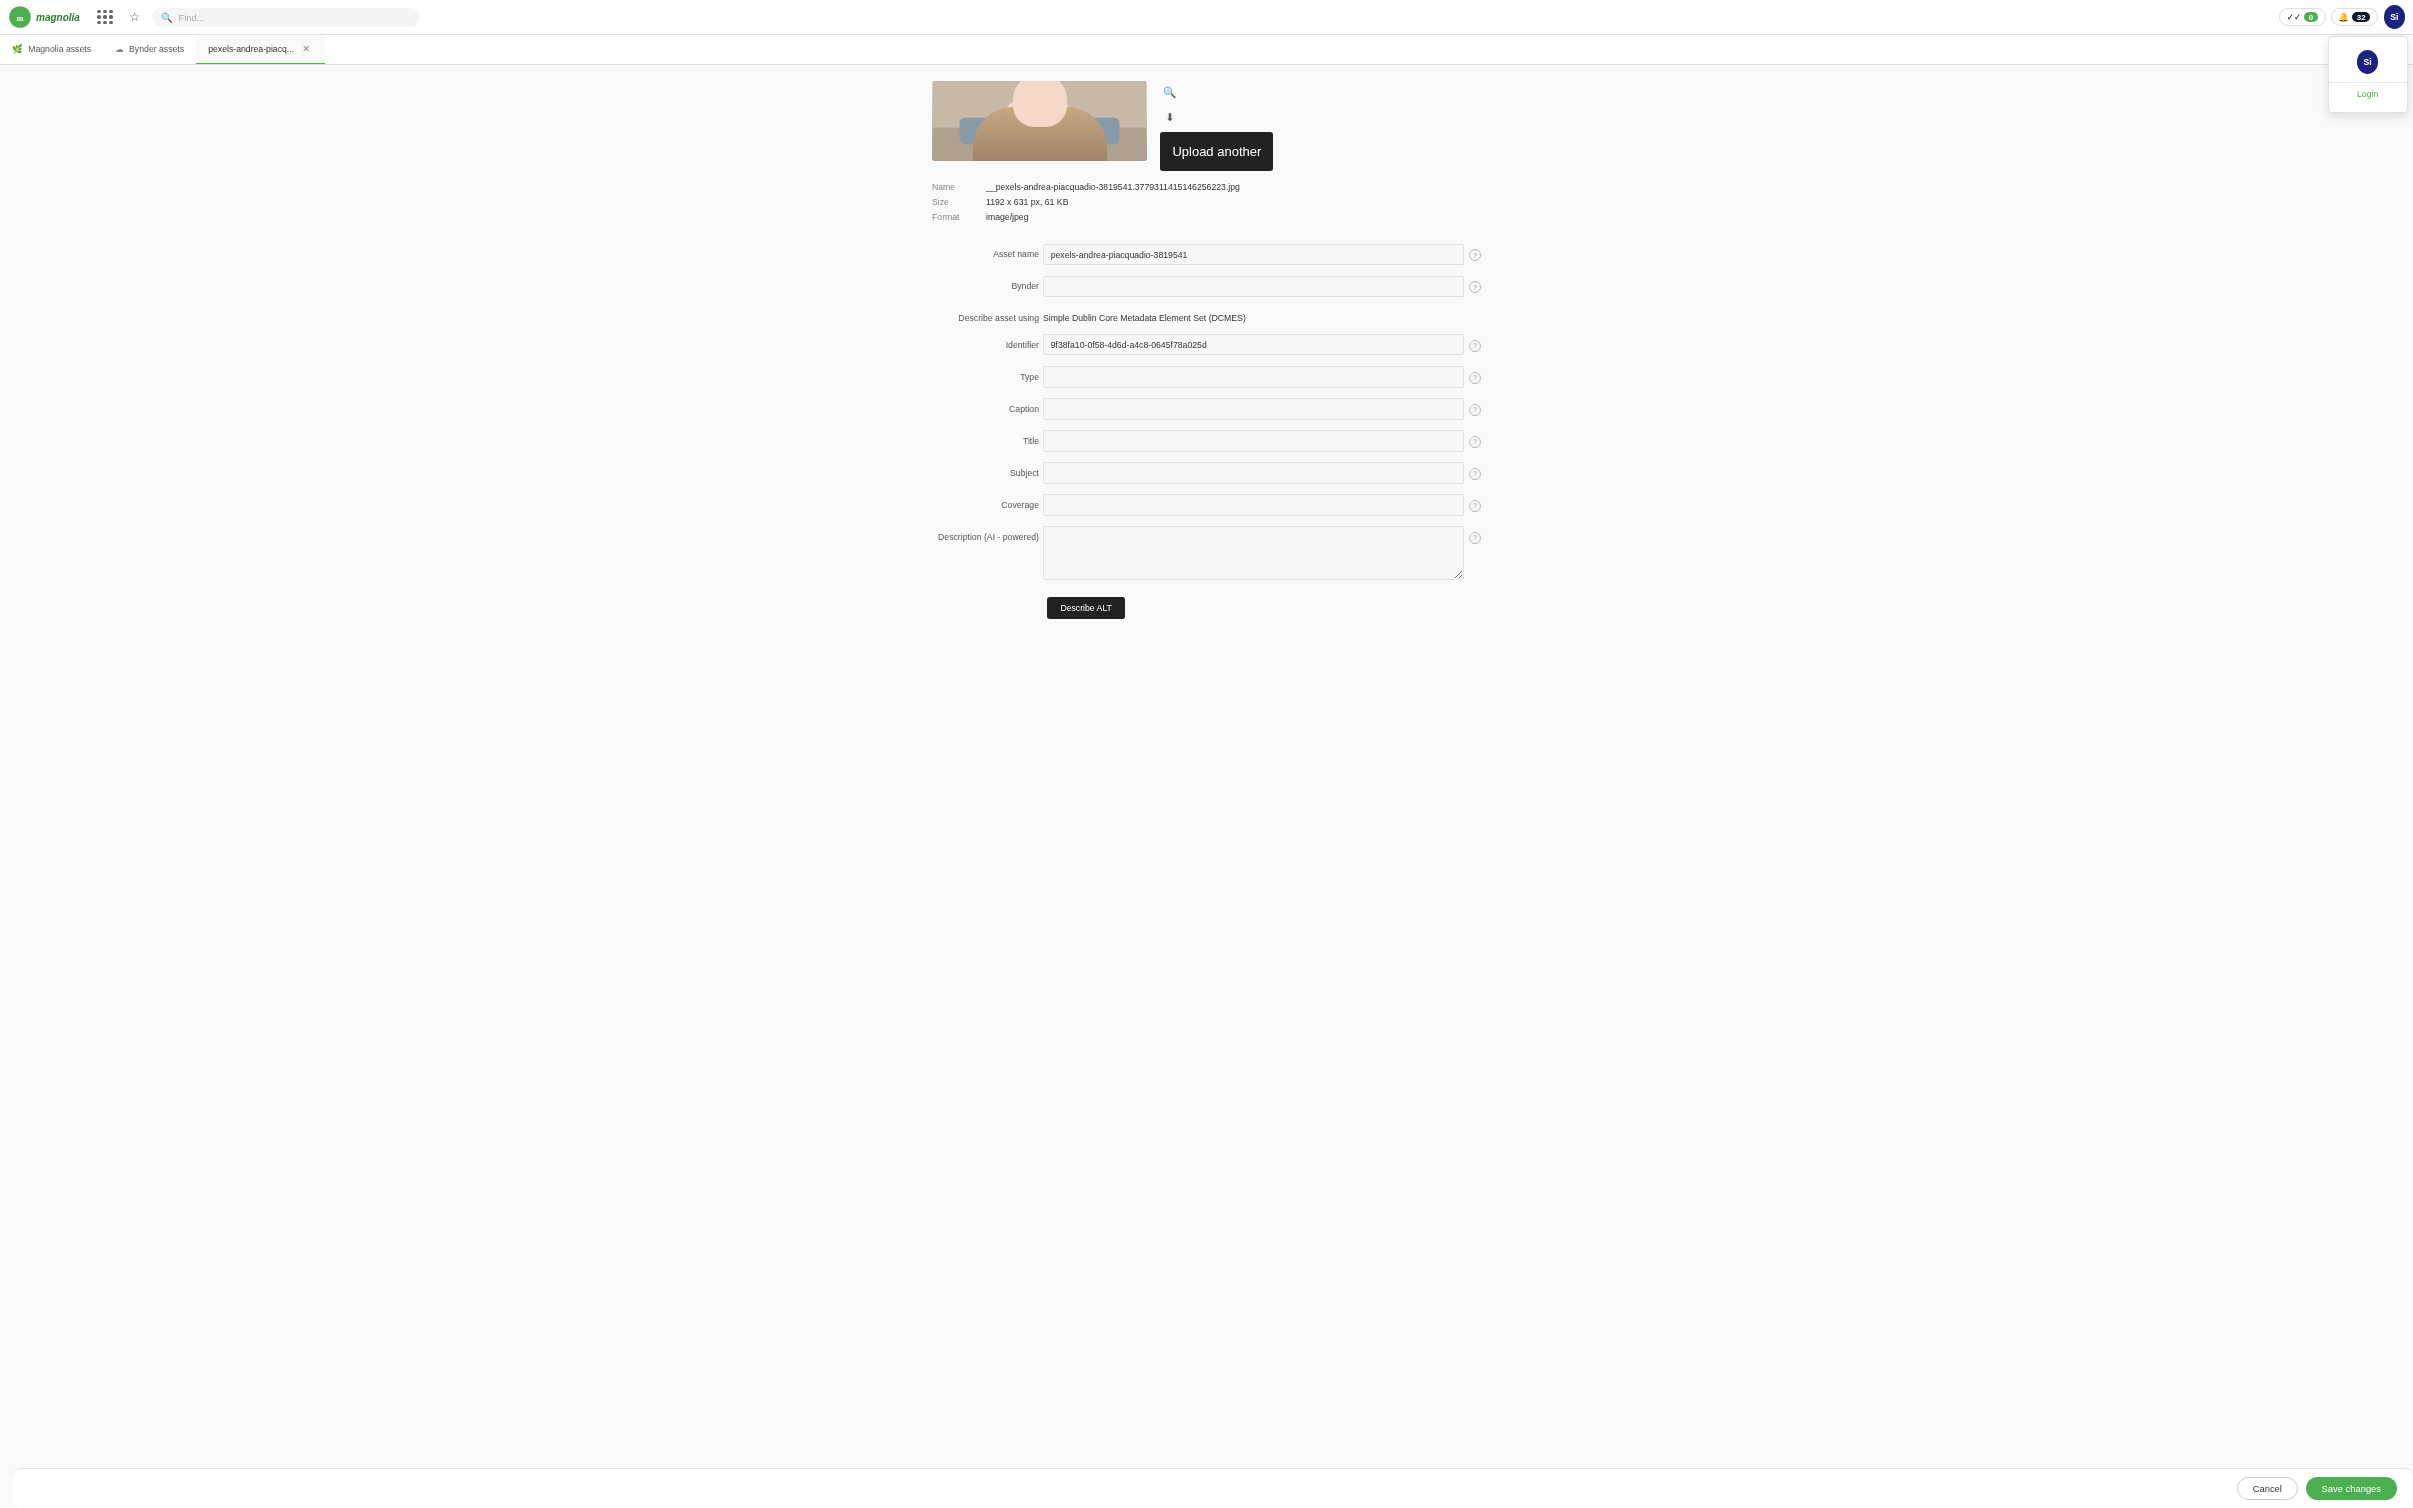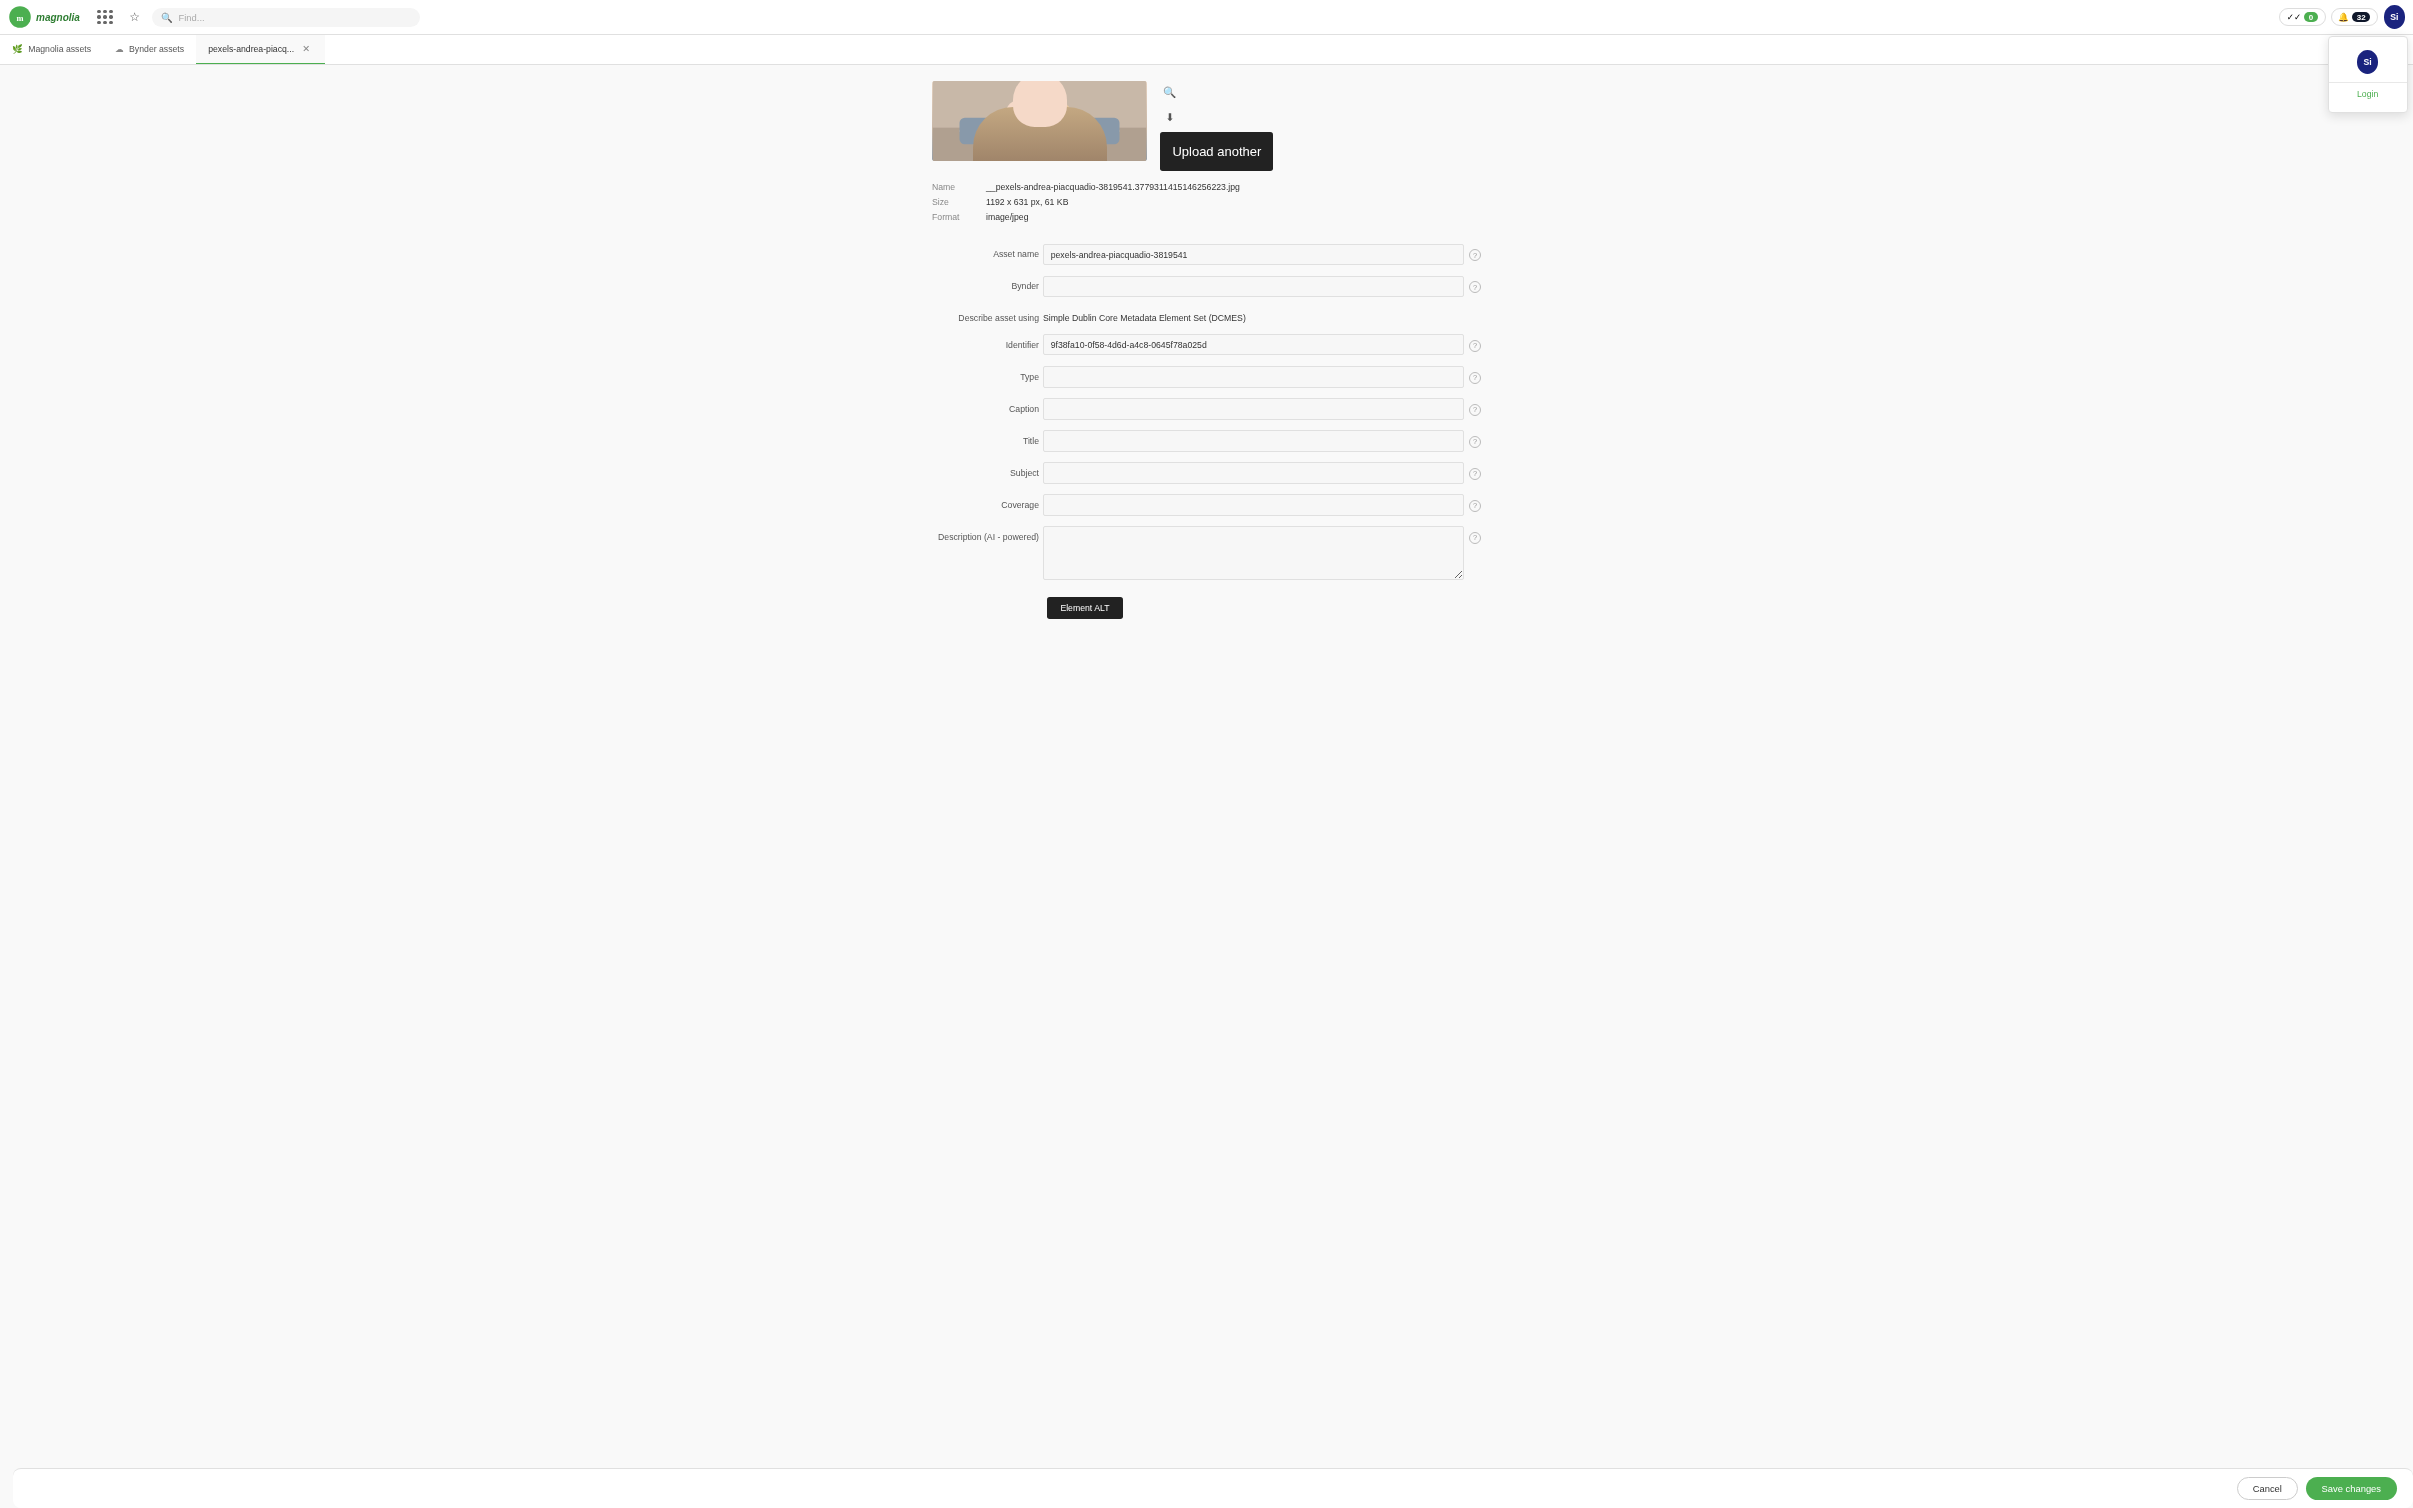--- a/index.html
+++ b/index.html
@@ -265,21 +265,21 @@
       <div class="form-row">
         <label class="form-label">Description (AI - powered)</label>
         <div class="form-control-wrap">
           <textarea class="form-textarea" style=""></textarea>
           <div class="help-icon">?</div>
         </div>
       </div>
 
       <div>
         <button class="generate-btn">
-          <span>Element ALT</span>
+          <span>Describe ALT</span>
         </button>
       </div>
 
     </div>
   </div>
 </div>
 
 <div class="bottom-bar">
   <button class="cancel-btn">
     <span>Cancel</span>

